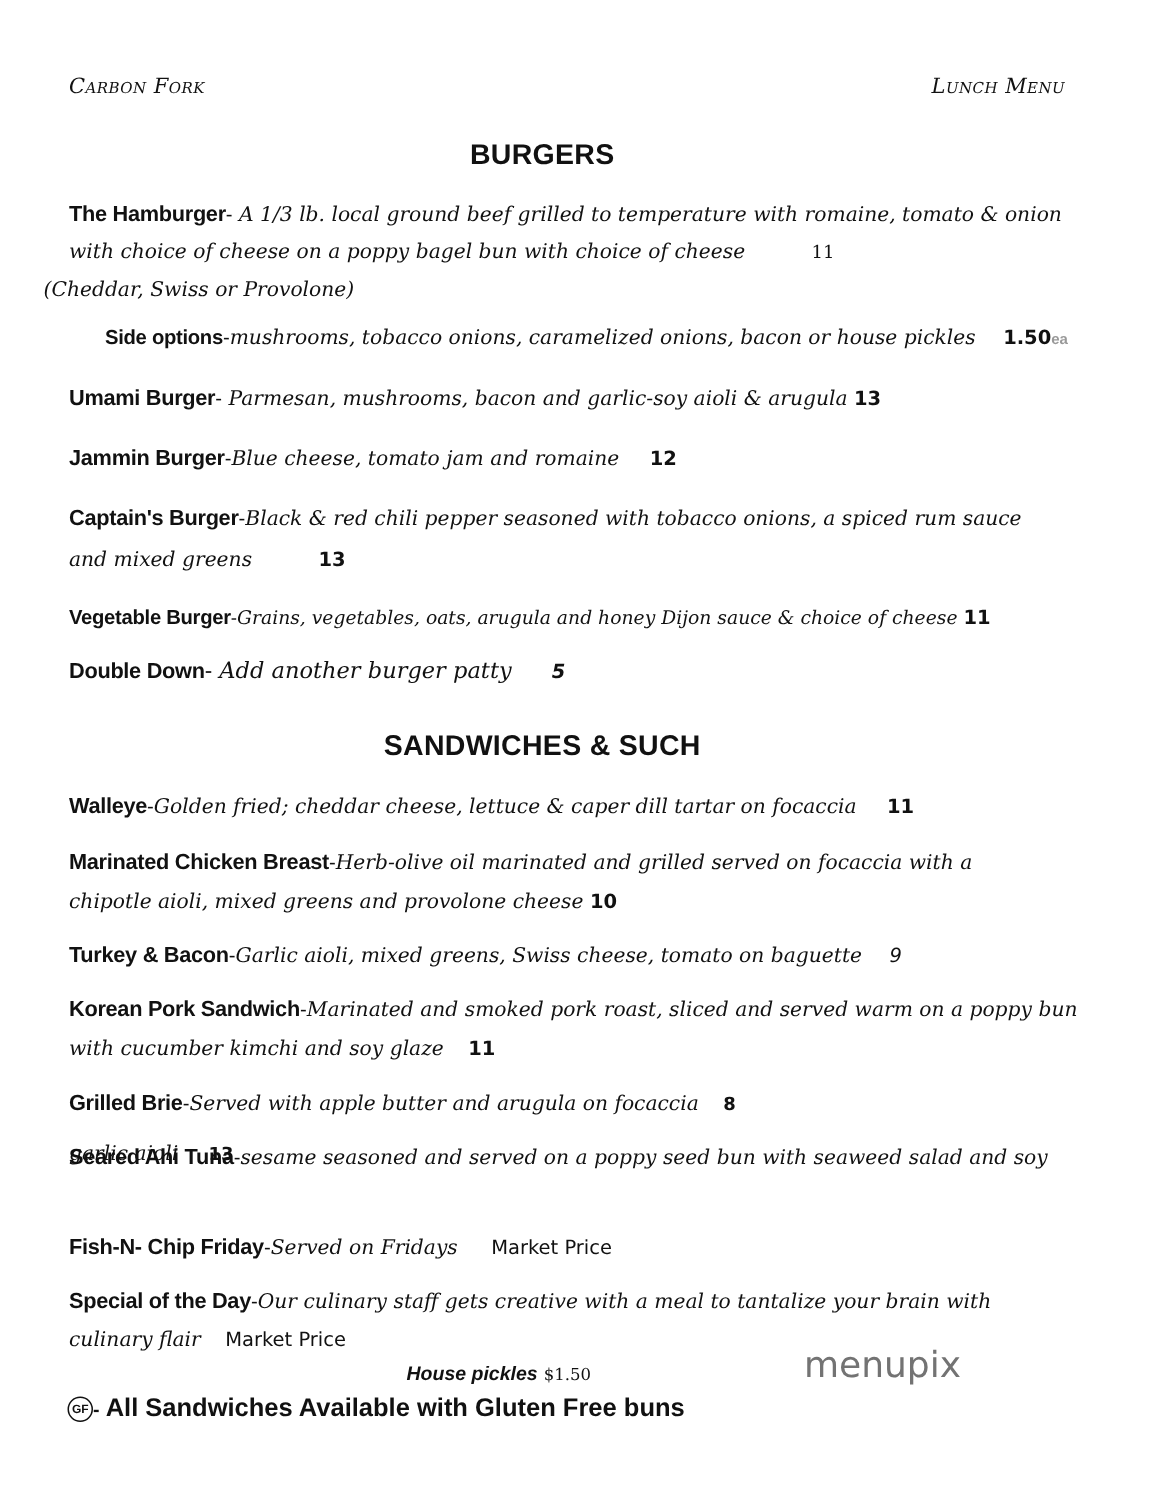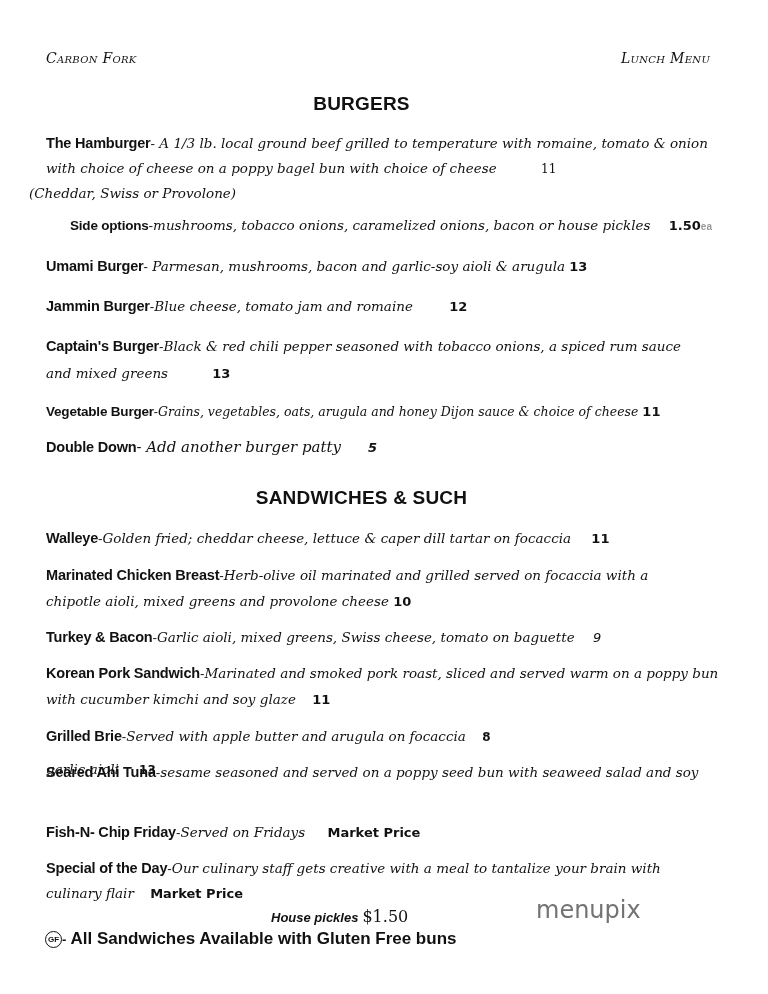--- a/index.html
+++ b/index.html
@@ -7,24 +7,24 @@
   .hdr { position: absolute; top: 50px; font-family: "DejaVu Serif", serif; font-style: italic; font-size: 14px; font-variant: small-caps; letter-spacing: 0.3px; }
   .hdr-left { left: 46px; }
   .hdr-right { left: 621px; }
   .section-title { position: absolute; left: 0; width: 629px; text-align: center; font-family: "Liberation Sans", sans-serif; font-weight: bold; font-size: 19px; letter-spacing: 0.2px; margin-left: 47px; }
   .line { position: absolute; left: 46px; white-space: nowrap; font-family: "DejaVu Serif", serif; font-style: italic; font-size: 13.5px; line-height: 18px; }
   .name { font-family: "Liberation Sans", sans-serif; font-style: normal; font-weight: bold; font-size: 14.5px; letter-spacing: -0.2px; }
   .dash { font-family: "Liberation Sans", sans-serif; font-style: normal; }
   .price { font-family: "DejaVu Sans", sans-serif; font-style: normal; font-weight: bold; font-size: 13px; }
   .price-light { font-family: "DejaVu Serif", serif; font-style: normal; font-weight: normal; font-size: 12px; }
   .ea { color: #999; font-size: 10px; font-weight: bold; font-family: "Liberation Sans", sans-serif; font-style: normal; }
-  .market { font-family: "DejaVu Sans", sans-serif; font-style: normal; font-weight: bold; font-size: 13px; }
+  .market { font-family: "DejaVu Sans", sans-serif; font-style: normal; font-weight: normal; font-size: 13px; }
   .pickles { position: absolute; left: 271px; top: 907px; white-space: nowrap; }
   .pickles .lbl { font-family: "Liberation Sans", sans-serif; font-weight: bold; font-size: 13px; font-style: italic; }
-  .pickles .val { font-family: "DejaVu Serif", serif; font-size: 16px; margin-top: 44px; }
+  .pickles .val { font-family: "DejaVu Serif", serif; font-size: 11px; margin-top: 44px; }
   .gf { position: absolute; left: 45px; top: 929px; white-space: nowrap; font-family: "Liberation Sans", sans-serif; font-weight: bold; font-size: 17px; }
   .gf-icon { display: inline-block; width: 15px; height: 15px; border: 1.5px solid #111; border-radius: 50%; font-size: 8px; line-height: 15px; text-align: center; vertical-align: 2px; font-weight: bold; }
   .watermark { position: absolute; left: 536px; top: 896px; font-family: "DejaVu Sans", sans-serif; font-size: 24px; color: #737373; letter-spacing: 0px; }
 </style>
 </head>
 <body>
 
 <div>
 
   <div class="hdr hdr-left">Carbon Fork</div>
@@ -50,21 +50,21 @@
   </div>
 
   <div class="line" style="top:257px;">
     <span class="name">Umami Burger</span><span class="dash">-</span>
     <span>Parmesan, mushrooms, bacon and garlic-soy aioli &amp; arugula</span>
     <span class="price">13</span>
   </div>
 
   <div class="line" style="top:297px;">
     <span class="name">Jammin Burger</span><span class="dash">-</span><span>Blue cheese, tomato jam and romaine</span>
-    <span class="price" style="margin-left:32px;">12</span>
+    <span class="price" style="margin-left:16px;">12</span>
   </div>
 
   <div class="line" style="top:337px;">
     <span class="name">Captain's Burger</span><span class="dash">-</span><span>Black &amp; red chili pepper seasoned with tobacco onions, a spiced rum sauce</span>
   </div>
   <div class="line" style="top:364px;">
     <span>and mixed greens</span>
     <span class="price" style="margin-left:40px;">13</span>
   </div>
 

